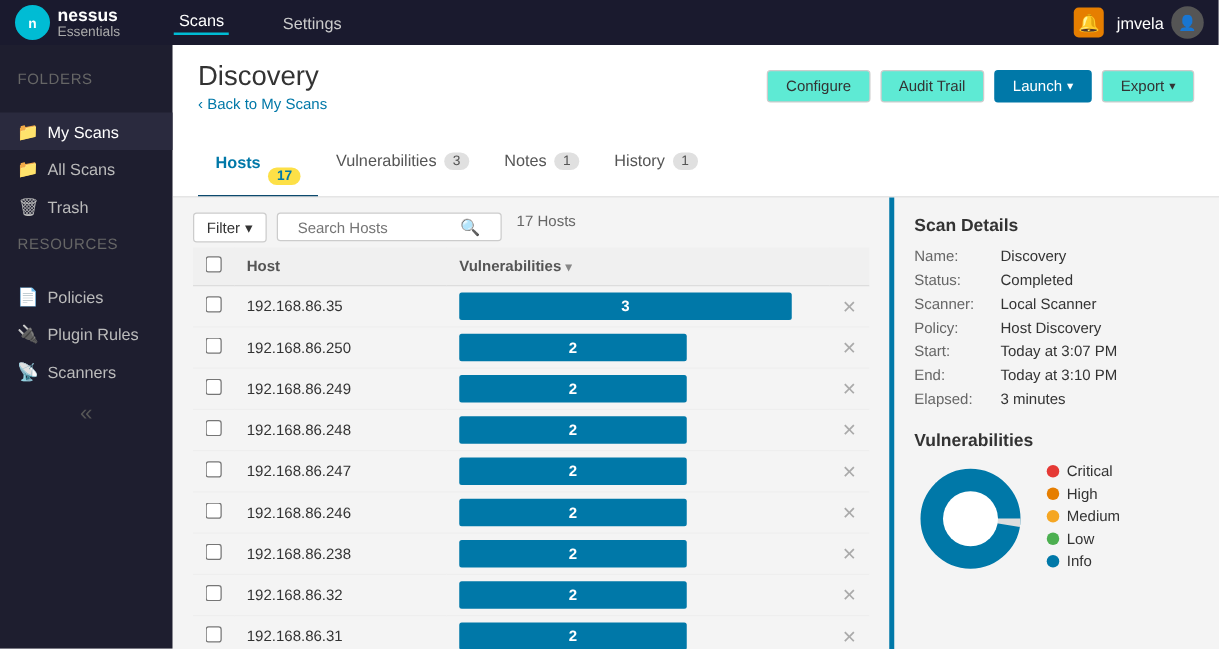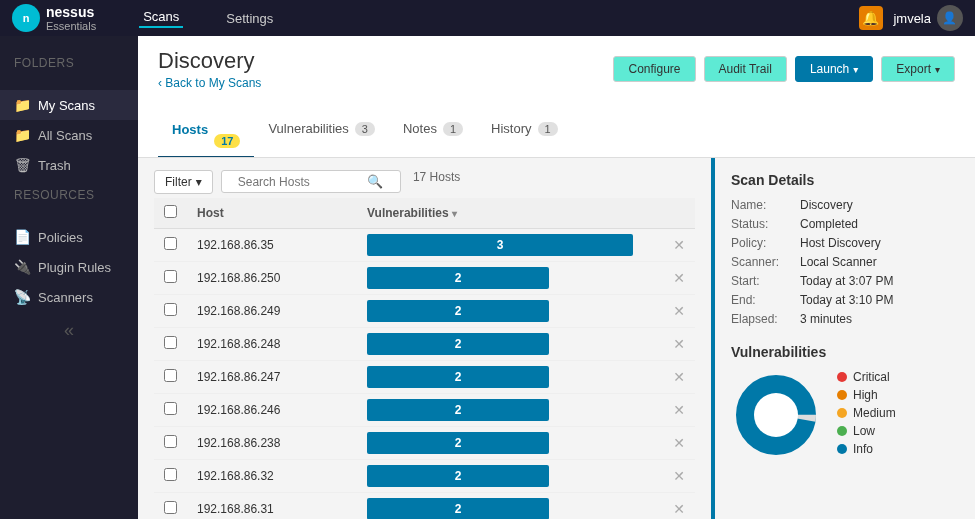--- a/index.html
+++ b/index.html
@@ -525,26 +525,26 @@
 
         <div class="detail-row">
           <span class="detail-label">Name:</span>
           <span class="detail-value">Discovery</span>
         </div>
         <div class="detail-row">
           <span class="detail-label">Status:</span>
           <span class="detail-value">Completed</span>
         </div>
         <div class="detail-row">
+          <span class="detail-label">Scanner:</span>
+          <span class="detail-value">Local Scanner</span>
+        </div>
+        <div class="detail-row">
           <span class="detail-label">Policy:</span>
           <span class="detail-value">Host Discovery</span>
-        </div>
-        <div class="detail-row">
-          <span class="detail-label">Scanner:</span>
-          <span class="detail-value">Local Scanner</span>
         </div>
         <div class="detail-row">
           <span class="detail-label">Start:</span>
           <span class="detail-value">Today at 3:07 PM</span>
         </div>
         <div class="detail-row">
           <span class="detail-label">End:</span>
           <span class="detail-value">Today at 3:10 PM</span>
         </div>
         <div class="detail-row">

